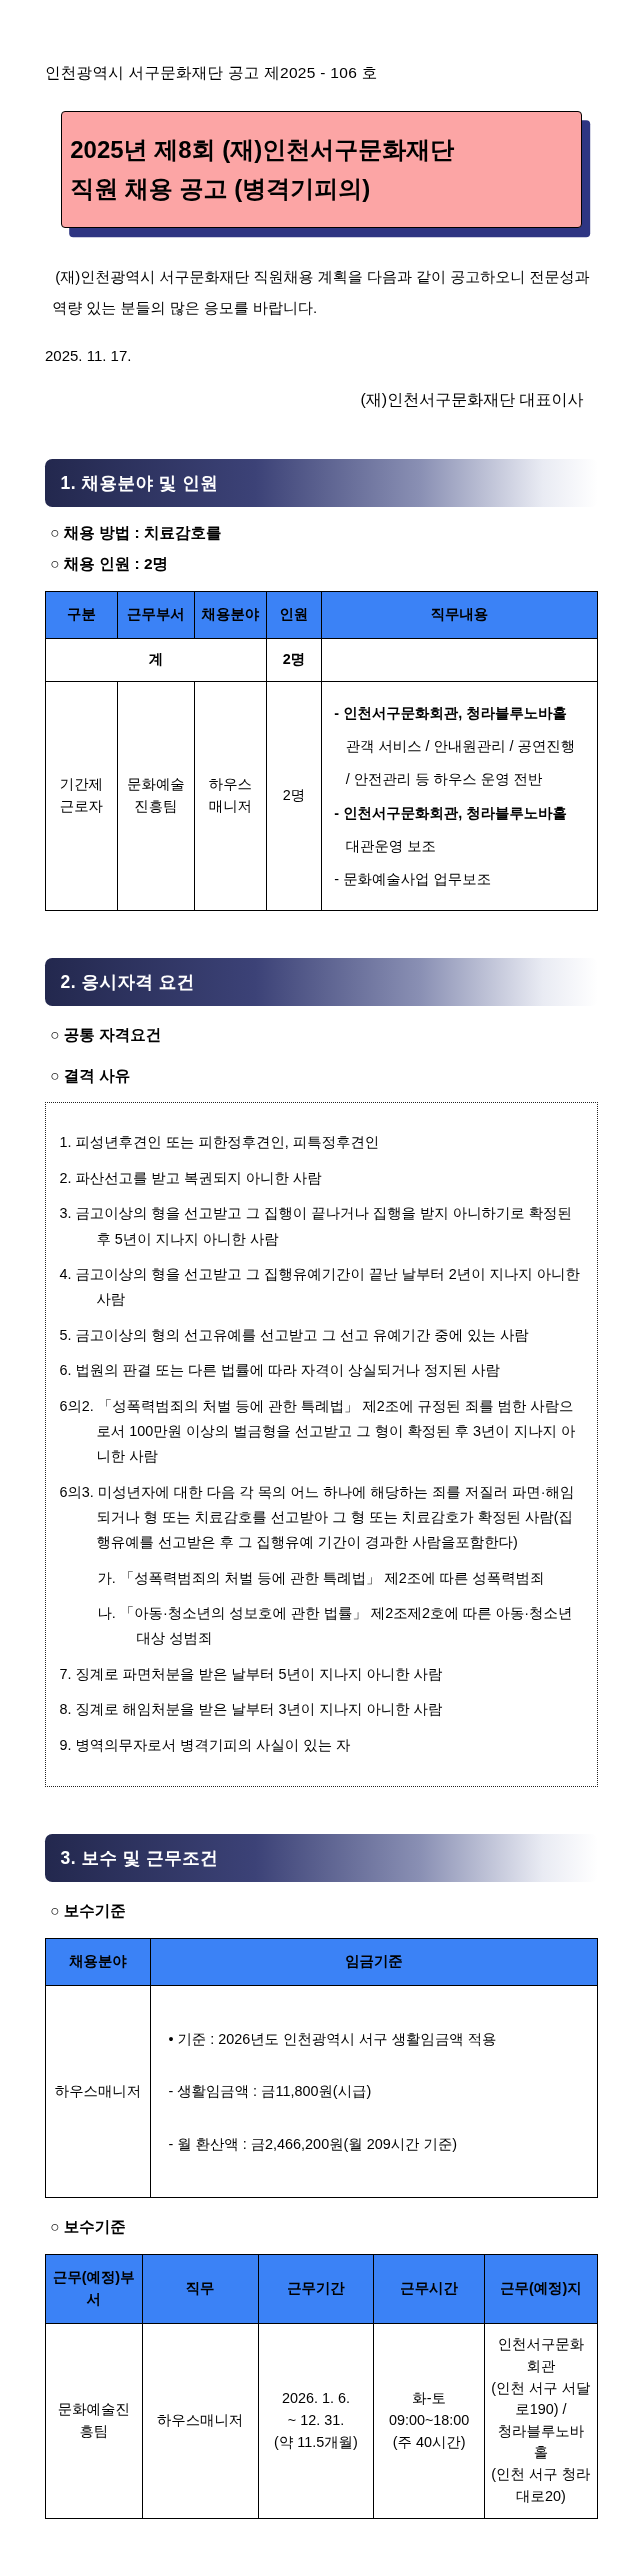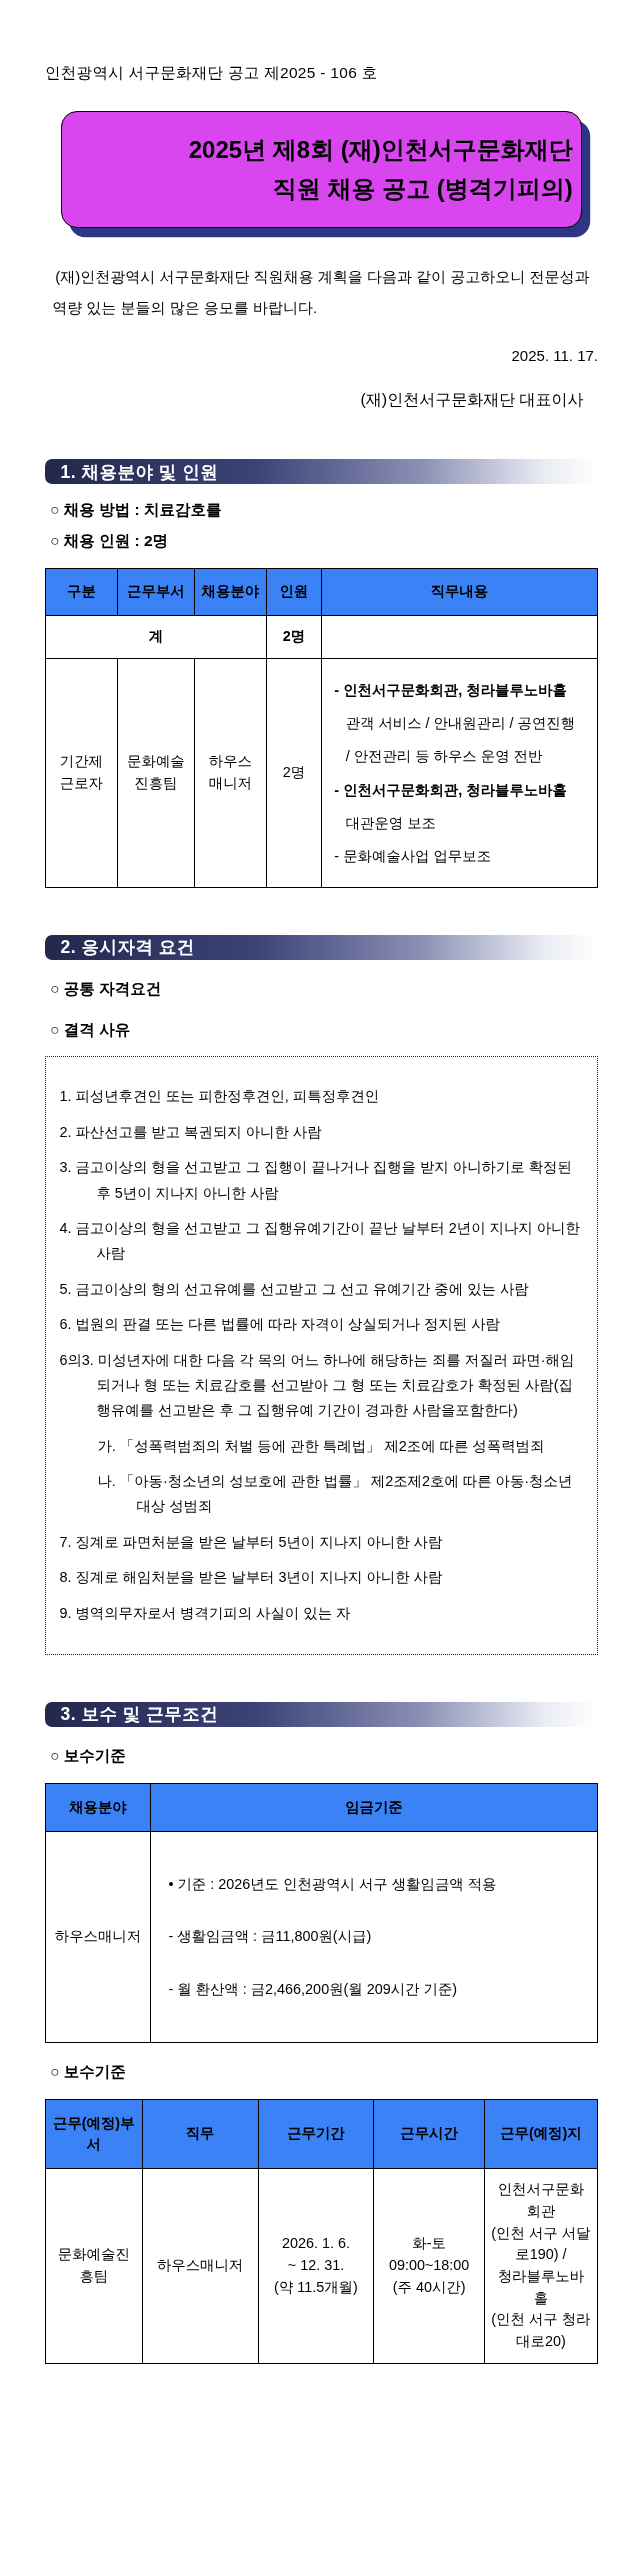--- a/index.html
+++ b/index.html
@@ -3,29 +3,29 @@
 <meta charset="utf-8">
 <style>
   *{box-sizing:border-box;margin:0;padding:0}
   html,body{background:#ffffff}
   body{width:639px;color:#000;font-family:"Liberation Sans","DejaVu Sans",sans-serif;font-size:14.4px;line-height:1.5}
   .page{padding:61px 41px 118px 45px}
 
   .notice-no{font-size:15.5px;letter-spacing:0.3px}
 
   .banner-wrap{width:521px;margin:27px auto 0}
-  .banner{border:1.5px solid #000;border-radius:16px;background:#d946ef;box-shadow:8.2px 9.3px 0 0 #2e3582;text-align:right;padding:18.5px 8.2px}
+  .banner{border:1.5px solid #000;border-radius:4px;background:#fca5a5;box-shadow:8.2px 9.3px 0 0 #2e3582;text-align:left;padding:18.5px 8.2px}
   .banner .t{font-size:24px;font-weight:bold;line-height:1.62}
 
   .intro{margin:34px 3.1px 0 7.2px;font-size:15px;line-height:2.05;text-indent:3.1px}
-  .pubdate{margin-top:21.6px;text-align:right;font-size:15px}
+  .pubdate{margin-top:21.6px;text-align:left;font-size:15px}
   .issuer{margin-top:20.6px;text-align:right;font-size:16px;padding-right:14.4px}
 
   .sec{margin-top:47px}
-  .sec-bar{height:25px;border-radius:7.2px;display:flex;align-items:center;padding-left:15.5px;
+  .sec-bar{height:48px;border-radius:7.2px;display:flex;align-items:center;padding-left:15.5px;
     background:linear-gradient(90deg,#23284e 0%,#3c4277 38%,#8a90b4 68%,#e9ebf3 90%,#ffffff 100%);
     color:#fff;font-size:17.5px;font-weight:bold;letter-spacing:0.5px}
 
   .obullet{margin:17.5px 0 0 5.2px;font-size:15.5px;font-weight:bold}
   .bullets-bold{margin-top:13.4px}
   .bullets-bold .li{font-weight:bold;font-size:15.5px;margin:8.2px 0 0 5.2px}
 
   table{border-collapse:collapse;width:100%;margin-top:15.5px;border:1.5px solid #000}
   th,td{border:1px solid #000;text-align:center;vertical-align:middle;padding:10.3px 6.2px;font-size:14.4px;white-space:pre-line}
   thead th{background:#3b82f6;font-weight:bold;border-bottom:1.5px solid #000;padding:12.4px 5.2px}
@@ -113,20 +113,21 @@
     <div class="sec-bar">2. 응시자격 요건</div>
     <div class="obullet">○ 공통 자격요건</div>
     <div class="obullet">○ 결격 사유</div>
     <div class="dotbox">
         <div class="li">1. 피성년후견인 또는 피한정후견인, 피특정후견인</div>
         <div class="li">2. 파산선고를 받고 복권되지 아니한 사람</div>
         <div class="li">3. 금고이상의 형을 선고받고 그 집행이 끝나거나 집행을 받지 아니하기로 확정된 후 5년이 지나지 아니한 사람</div>
         <div class="li">4. 금고이상의 형을 선고받고 그 집행유예기간이 끝난 날부터 2년이 지나지 아니한 사람</div>
         <div class="li">5. 금고이상의 형의 선고유예를 선고받고 그 선고 유예기간 중에 있는 사람</div>
         <div class="li">6. 법원의 판결 또는 다른 법률에 따라 자격이 상실되거나 정지된 사람</div>
+        <div class="li">6의2. 「성폭력범죄의 처벌 등에 관한 특례법」 제2조에 규정된 죄를 범한 사람으로서 100만원 이상의 벌금형을 선고받고 그 형이 확정된 후 3년이 지나지 아니한 사람</div>
         <div class="li">6의3. 미성년자에 대한 다음 각 목의 어느 하나에 해당하는 죄를 저질러 파면·해임되거나 형 또는 치료감호를 선고받아 그 형 또는 치료감호가 확정된 사람(집행유예를 선고받은 후 그 집행유예 기간이 경과한 사람을포함한다)</div>
         <div class="li ind2">가. 「성폭력범죄의 처벌 등에 관한 특례법」 제2조에 따른 성폭력범죄</div>
         <div class="li ind2">나. 「아동·청소년의 성보호에 관한 법률」 제2조제2호에 따른 아동·청소년 대상 성범죄</div>
         <div class="li">7. 징계로 파면처분을 받은 날부터 5년이 지나지 아니한 사람</div>
         <div class="li">8. 징계로 해임처분을 받은 날부터 3년이 지나지 아니한 사람</div>
         <div class="li">9. 병역의무자로서 병격기피의 사실이 있는 자</div>
       </div>
   </div>
 
   <div class="sec">

